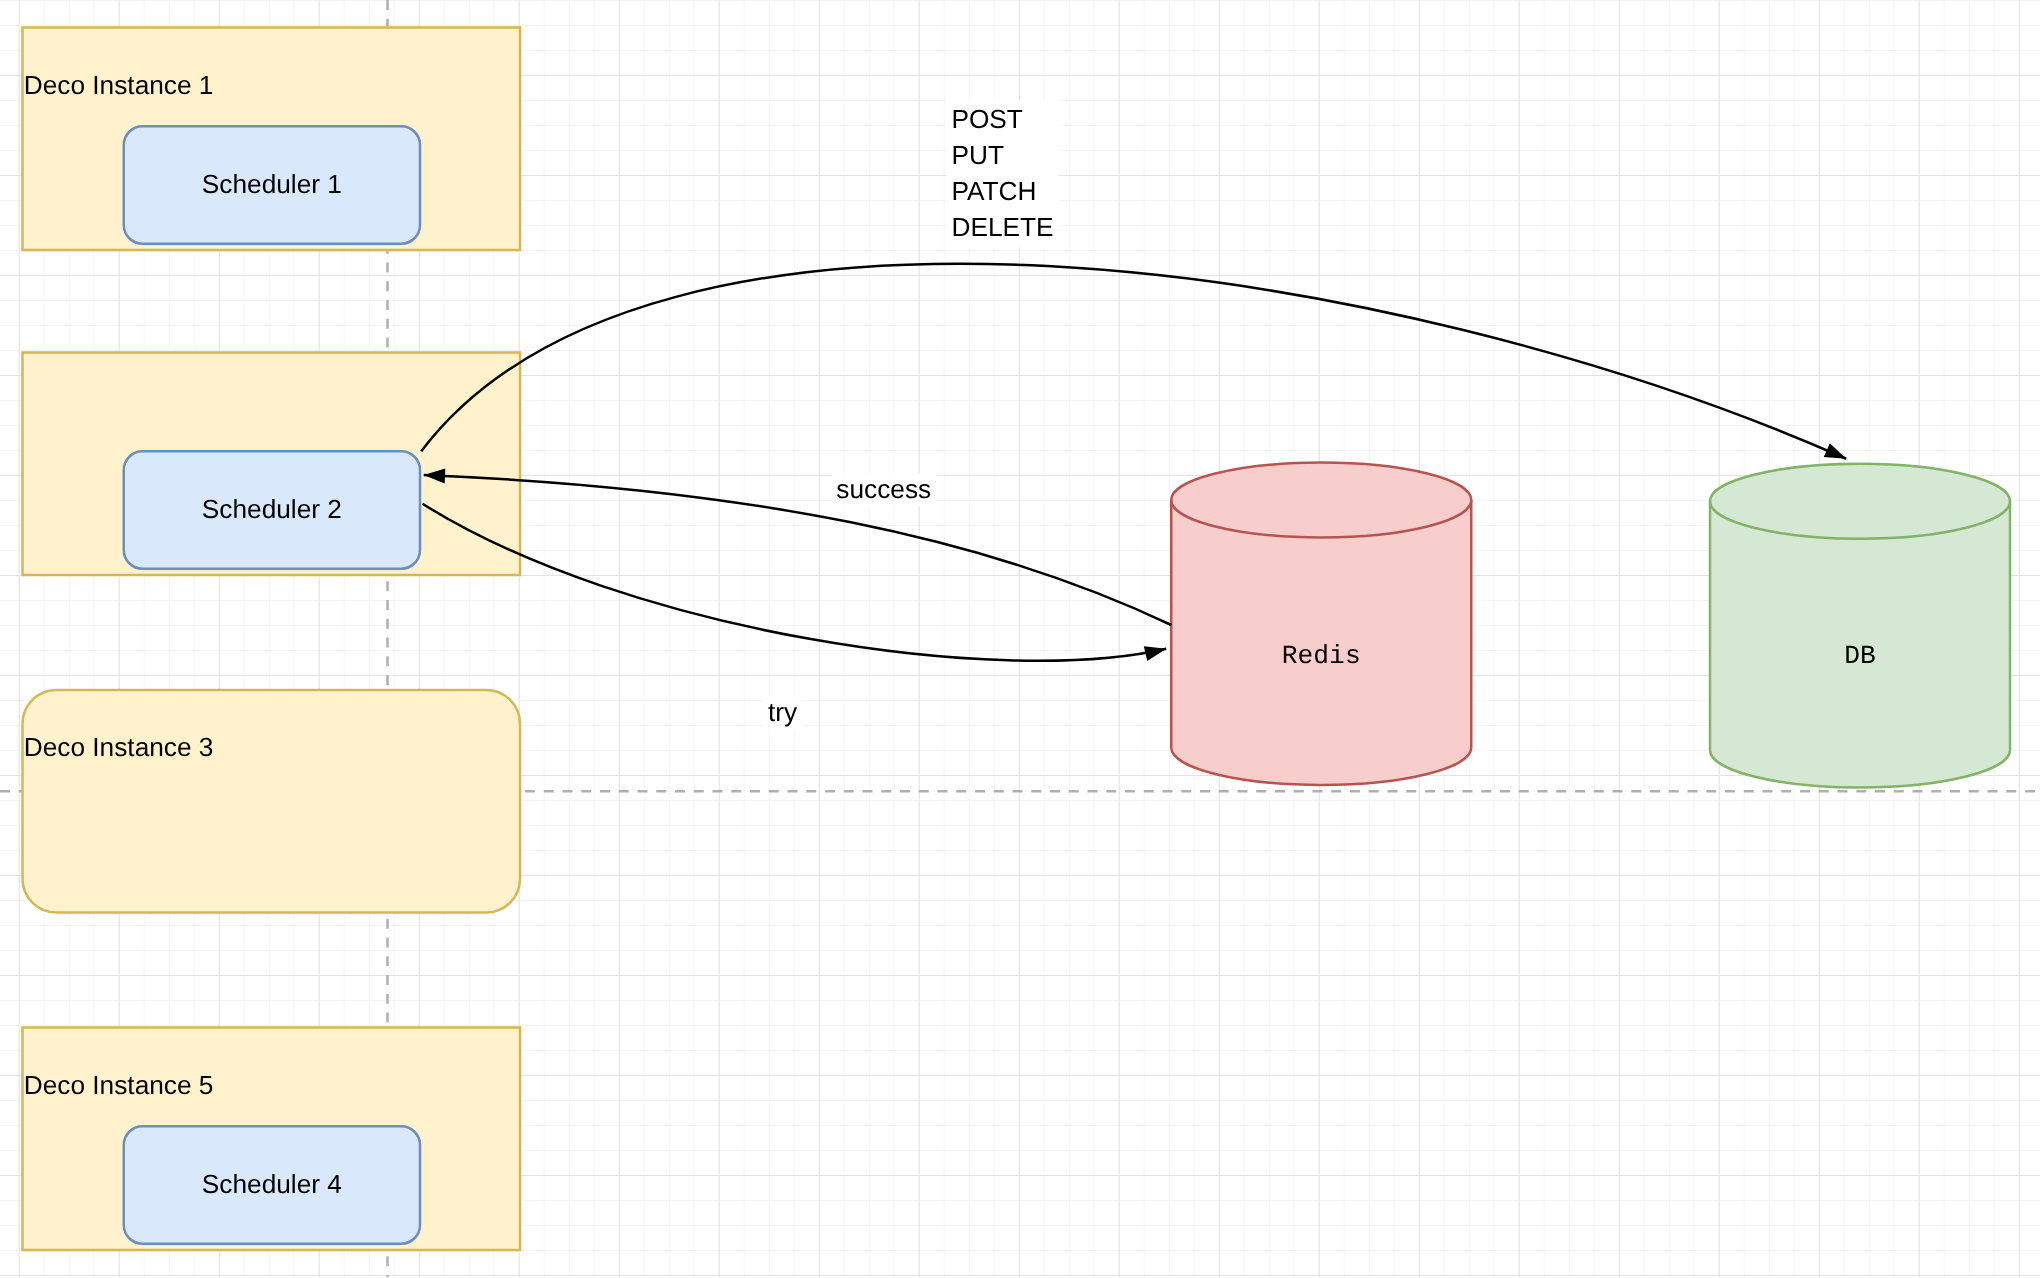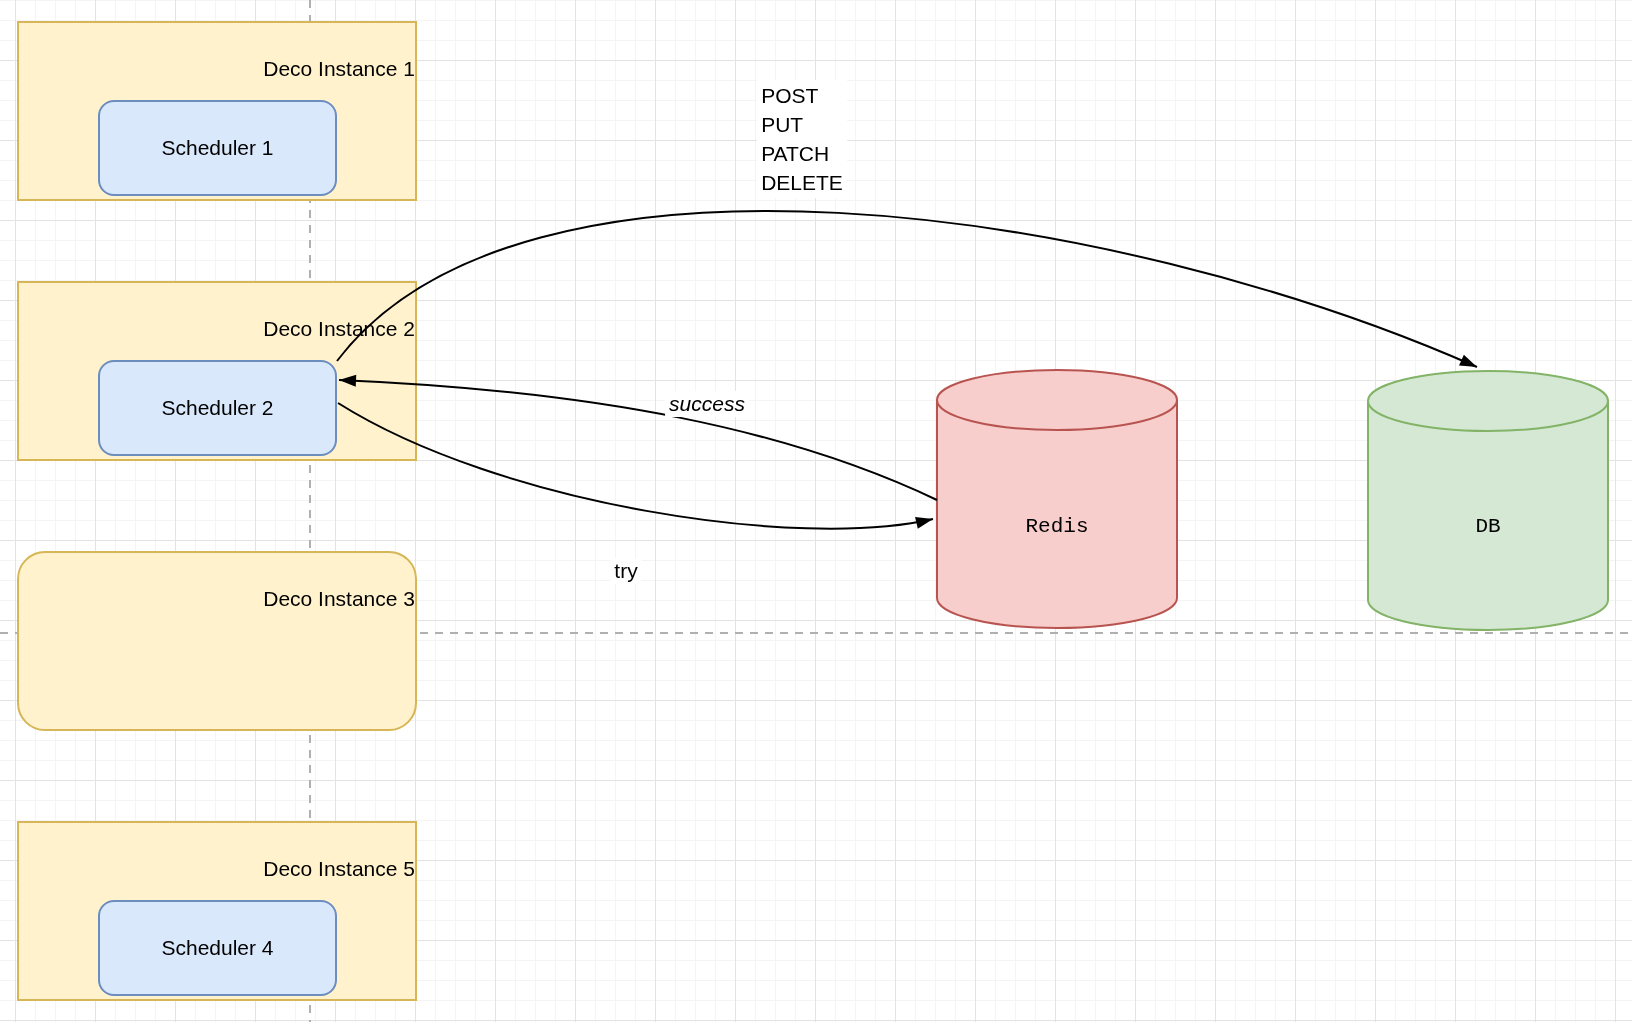--- a/index.html
+++ b/index.html
@@ -31,21 +31,21 @@
     box-sizing:border-box;
     border:2px solid;
     z-index:2;
   }
   .deco-box.pos1{top:21px;}
   .deco-box.pos2{top:281px;}
   .deco-box.pos3{top:551px;}
   .deco-box.pos4{top:821px;}
   .deco-title{
     padding-top:34px;
-    text-align:right;
+    text-align:left;
     font-size:21px;
     line-height:23px;
   }
   .scheduler{
     position:absolute;
     left:79px;top:77px;
     width:239px;height:96px;
     box-sizing:border-box;
     border:2px solid;
     border-radius:16px;
@@ -79,21 +79,20 @@
     <line x1="310" y1="0" x2="310" y2="1022" stroke-width="2" stroke-dasharray="8 7" stroke="#b0b0b0"></line>
     <line x1="0" y1="633" x2="1632" y2="633" stroke-width="2" stroke-dasharray="8 7" stroke="#b0b0b0"></line>
   </svg>
 
   <div class="deco-box pos1" style="background-color: rgb(255, 242, 204); border-color: rgb(214, 182, 86);">
     <div class="deco-title">Deco Instance 1</div>
     <div class="scheduler" style="background-color: rgb(218, 232, 252); border-color: rgb(108, 142, 191);">Scheduler 1</div>
   </div>
 
   <div class="deco-box pos2" style="background-color: rgb(255, 242, 204); border-color: rgb(214, 182, 86);">
-    <div class="deco-title">Deco Instance 2</div>
     <div class="scheduler" style="background-color: rgb(218, 232, 252); border-color: rgb(108, 142, 191);">Scheduler 2</div>
   </div>
 
   <div class="deco-box pos3" style="background-color: rgb(255, 242, 204); border-color: rgb(214, 182, 86); border-radius: 28px;">
     <div class="deco-title">Deco Instance 3</div>
   </div>
 
   <div class="deco-box pos4" style="background-color: rgb(255, 242, 204); border-color: rgb(214, 182, 86);">
     <div class="deco-title">Deco Instance 5</div>
     <div class="scheduler" style="background-color: rgb(218, 232, 252); border-color: rgb(108, 142, 191);">Scheduler 4</div>
@@ -121,21 +120,21 @@
     <path d="M 937 500 C 790 430 600 391 339 380" fill="none" stroke-width="2" marker-end="url(#arrow)" stroke="#000000"></path>
 
     <path d="M 338 403 C 500 505 800 550 933 519" fill="none" stroke-width="2" marker-end="url(#arrow)" stroke="#000000"></path>
   </svg>
 
   <div class="floating-label edge-label multiline" style="left:802px;top:139px;">POST
 PUT
 PATCH
 DELETE</div>
 
-  <div class="floating-label edge-label" style="left:707px;top:404px;font-style:italic;">success</div>
+  <div class="floating-label edge-label" style="left:707px;top:392px;">success</div>
 
   <div class="floating-label edge-label" style="left:626px;top:571px;">try</div>
 
   <div class="floating-label cyl-label" style="left:1057px;top:526px;">Redis</div>
 
   <div class="floating-label cyl-label" style="left:1488px;top:526px;text-align:right;">DB</div>
 
 </div>
 
 </body></html>

